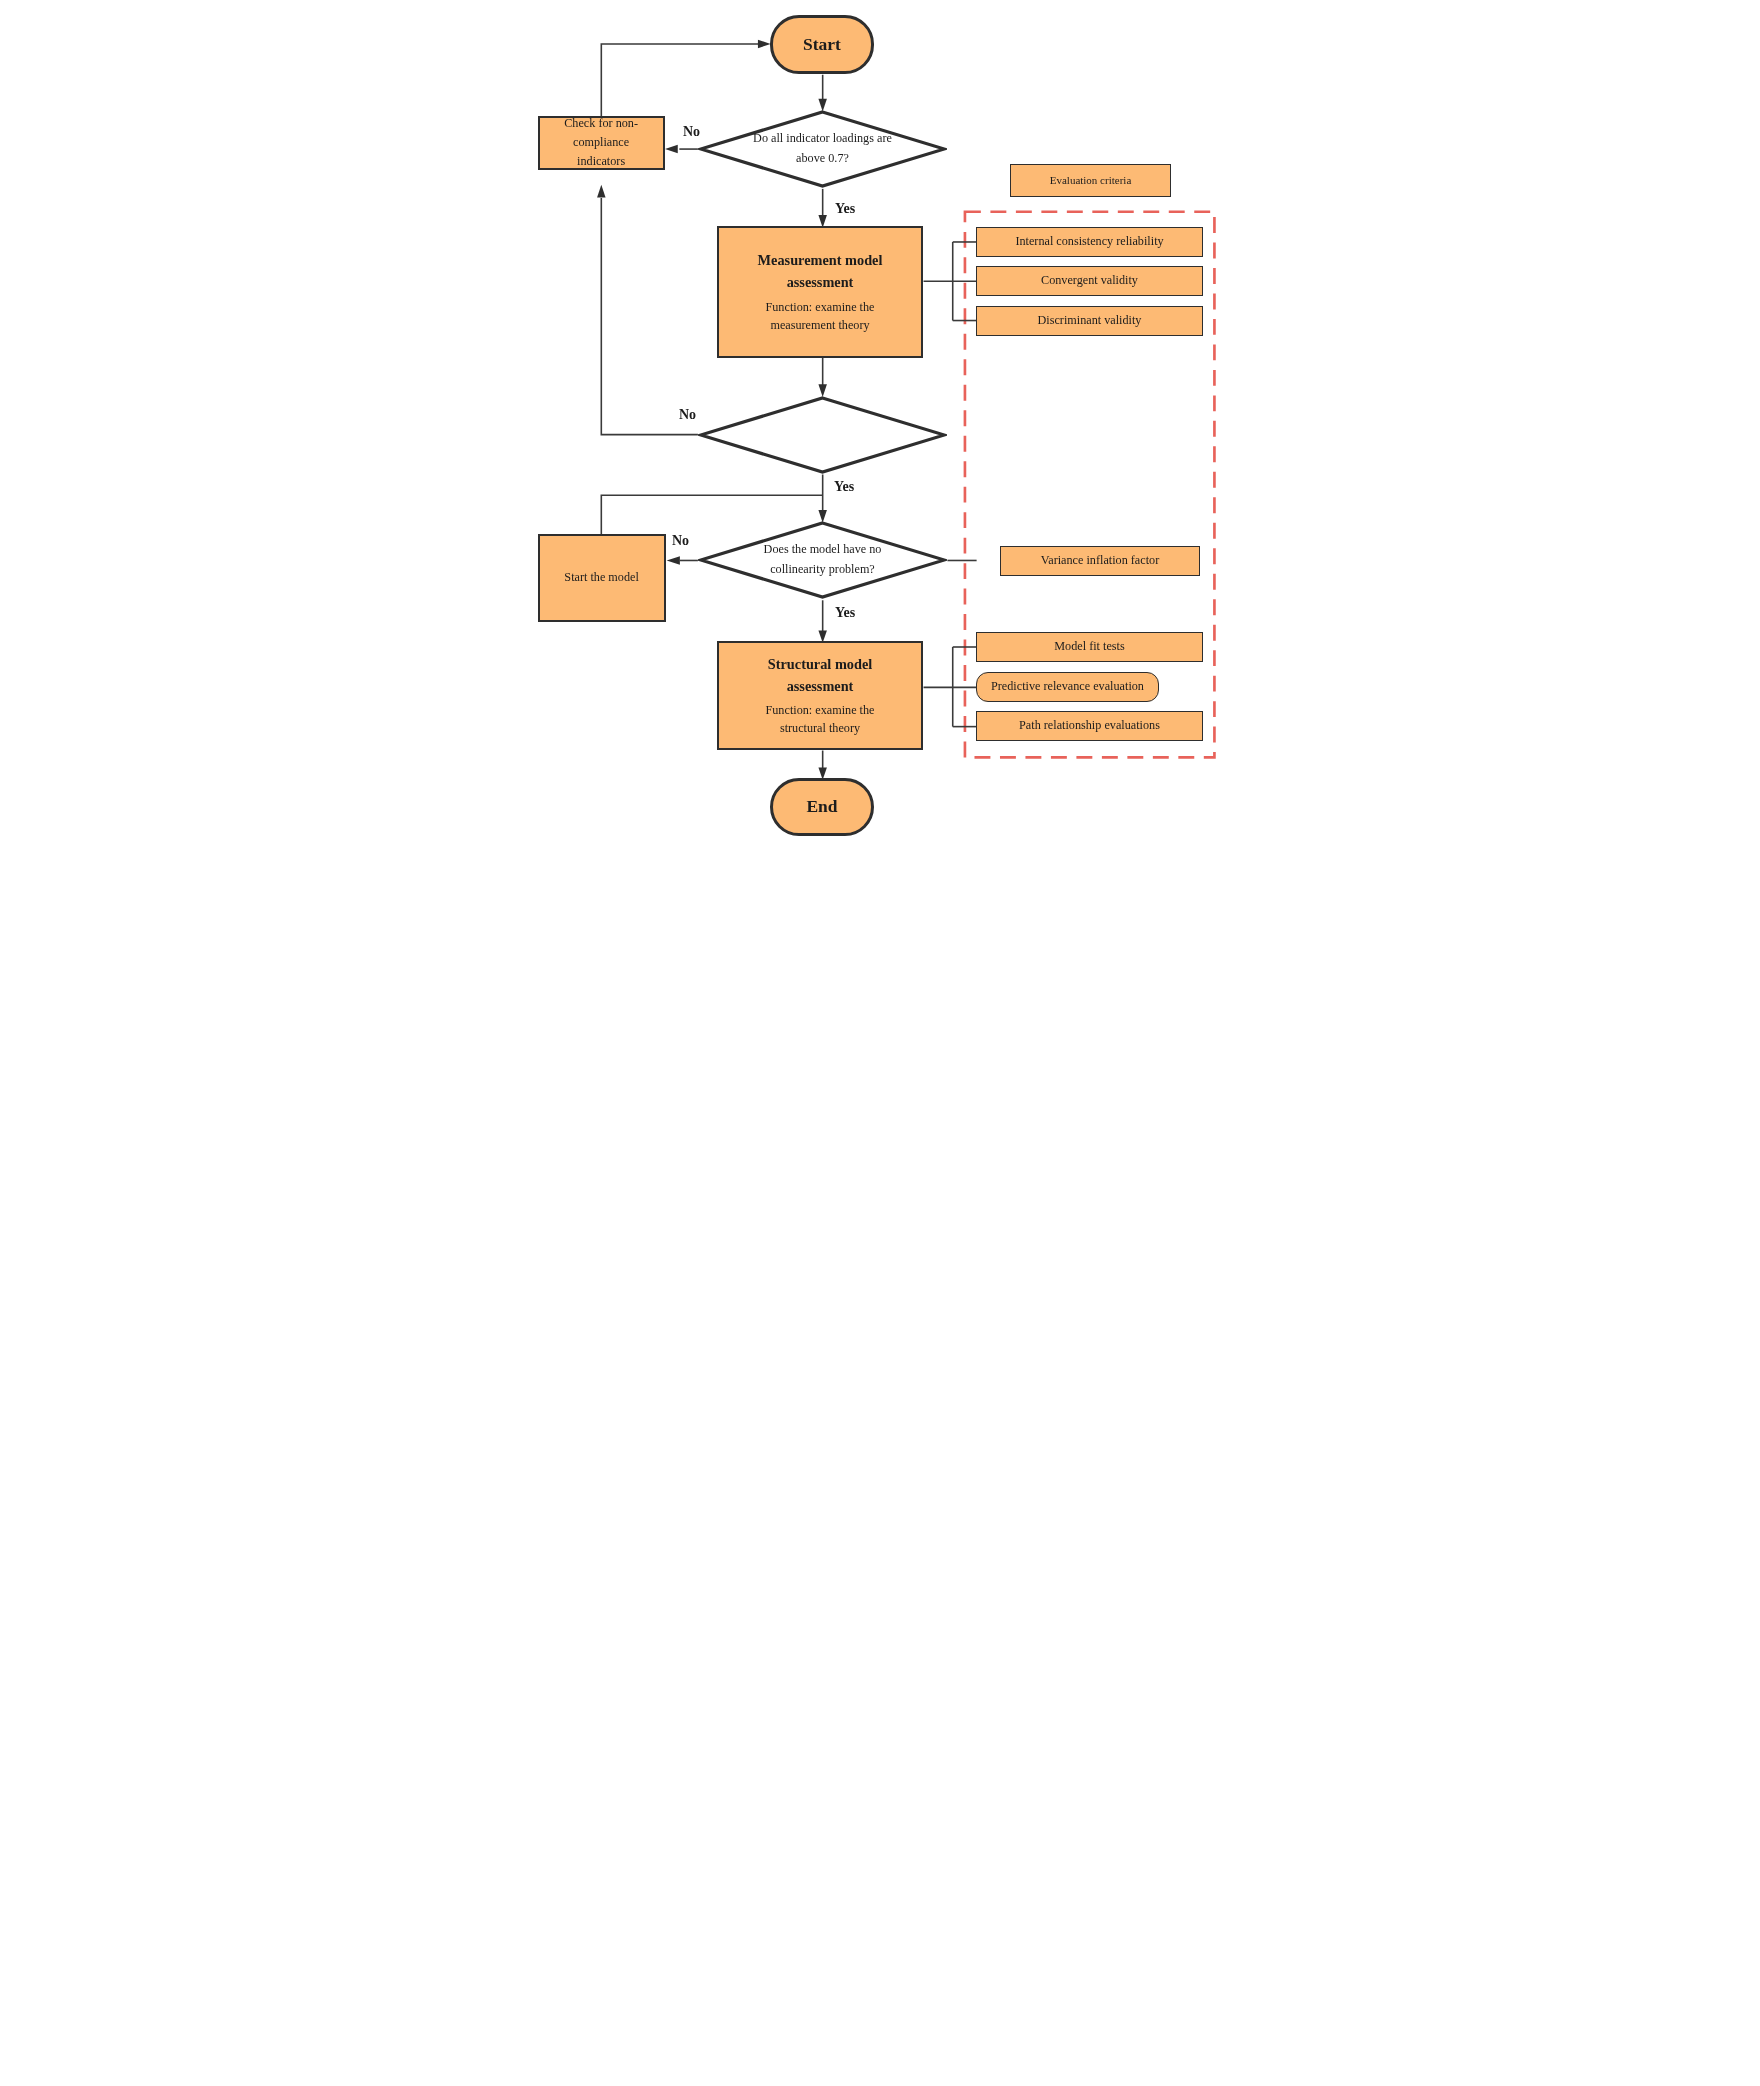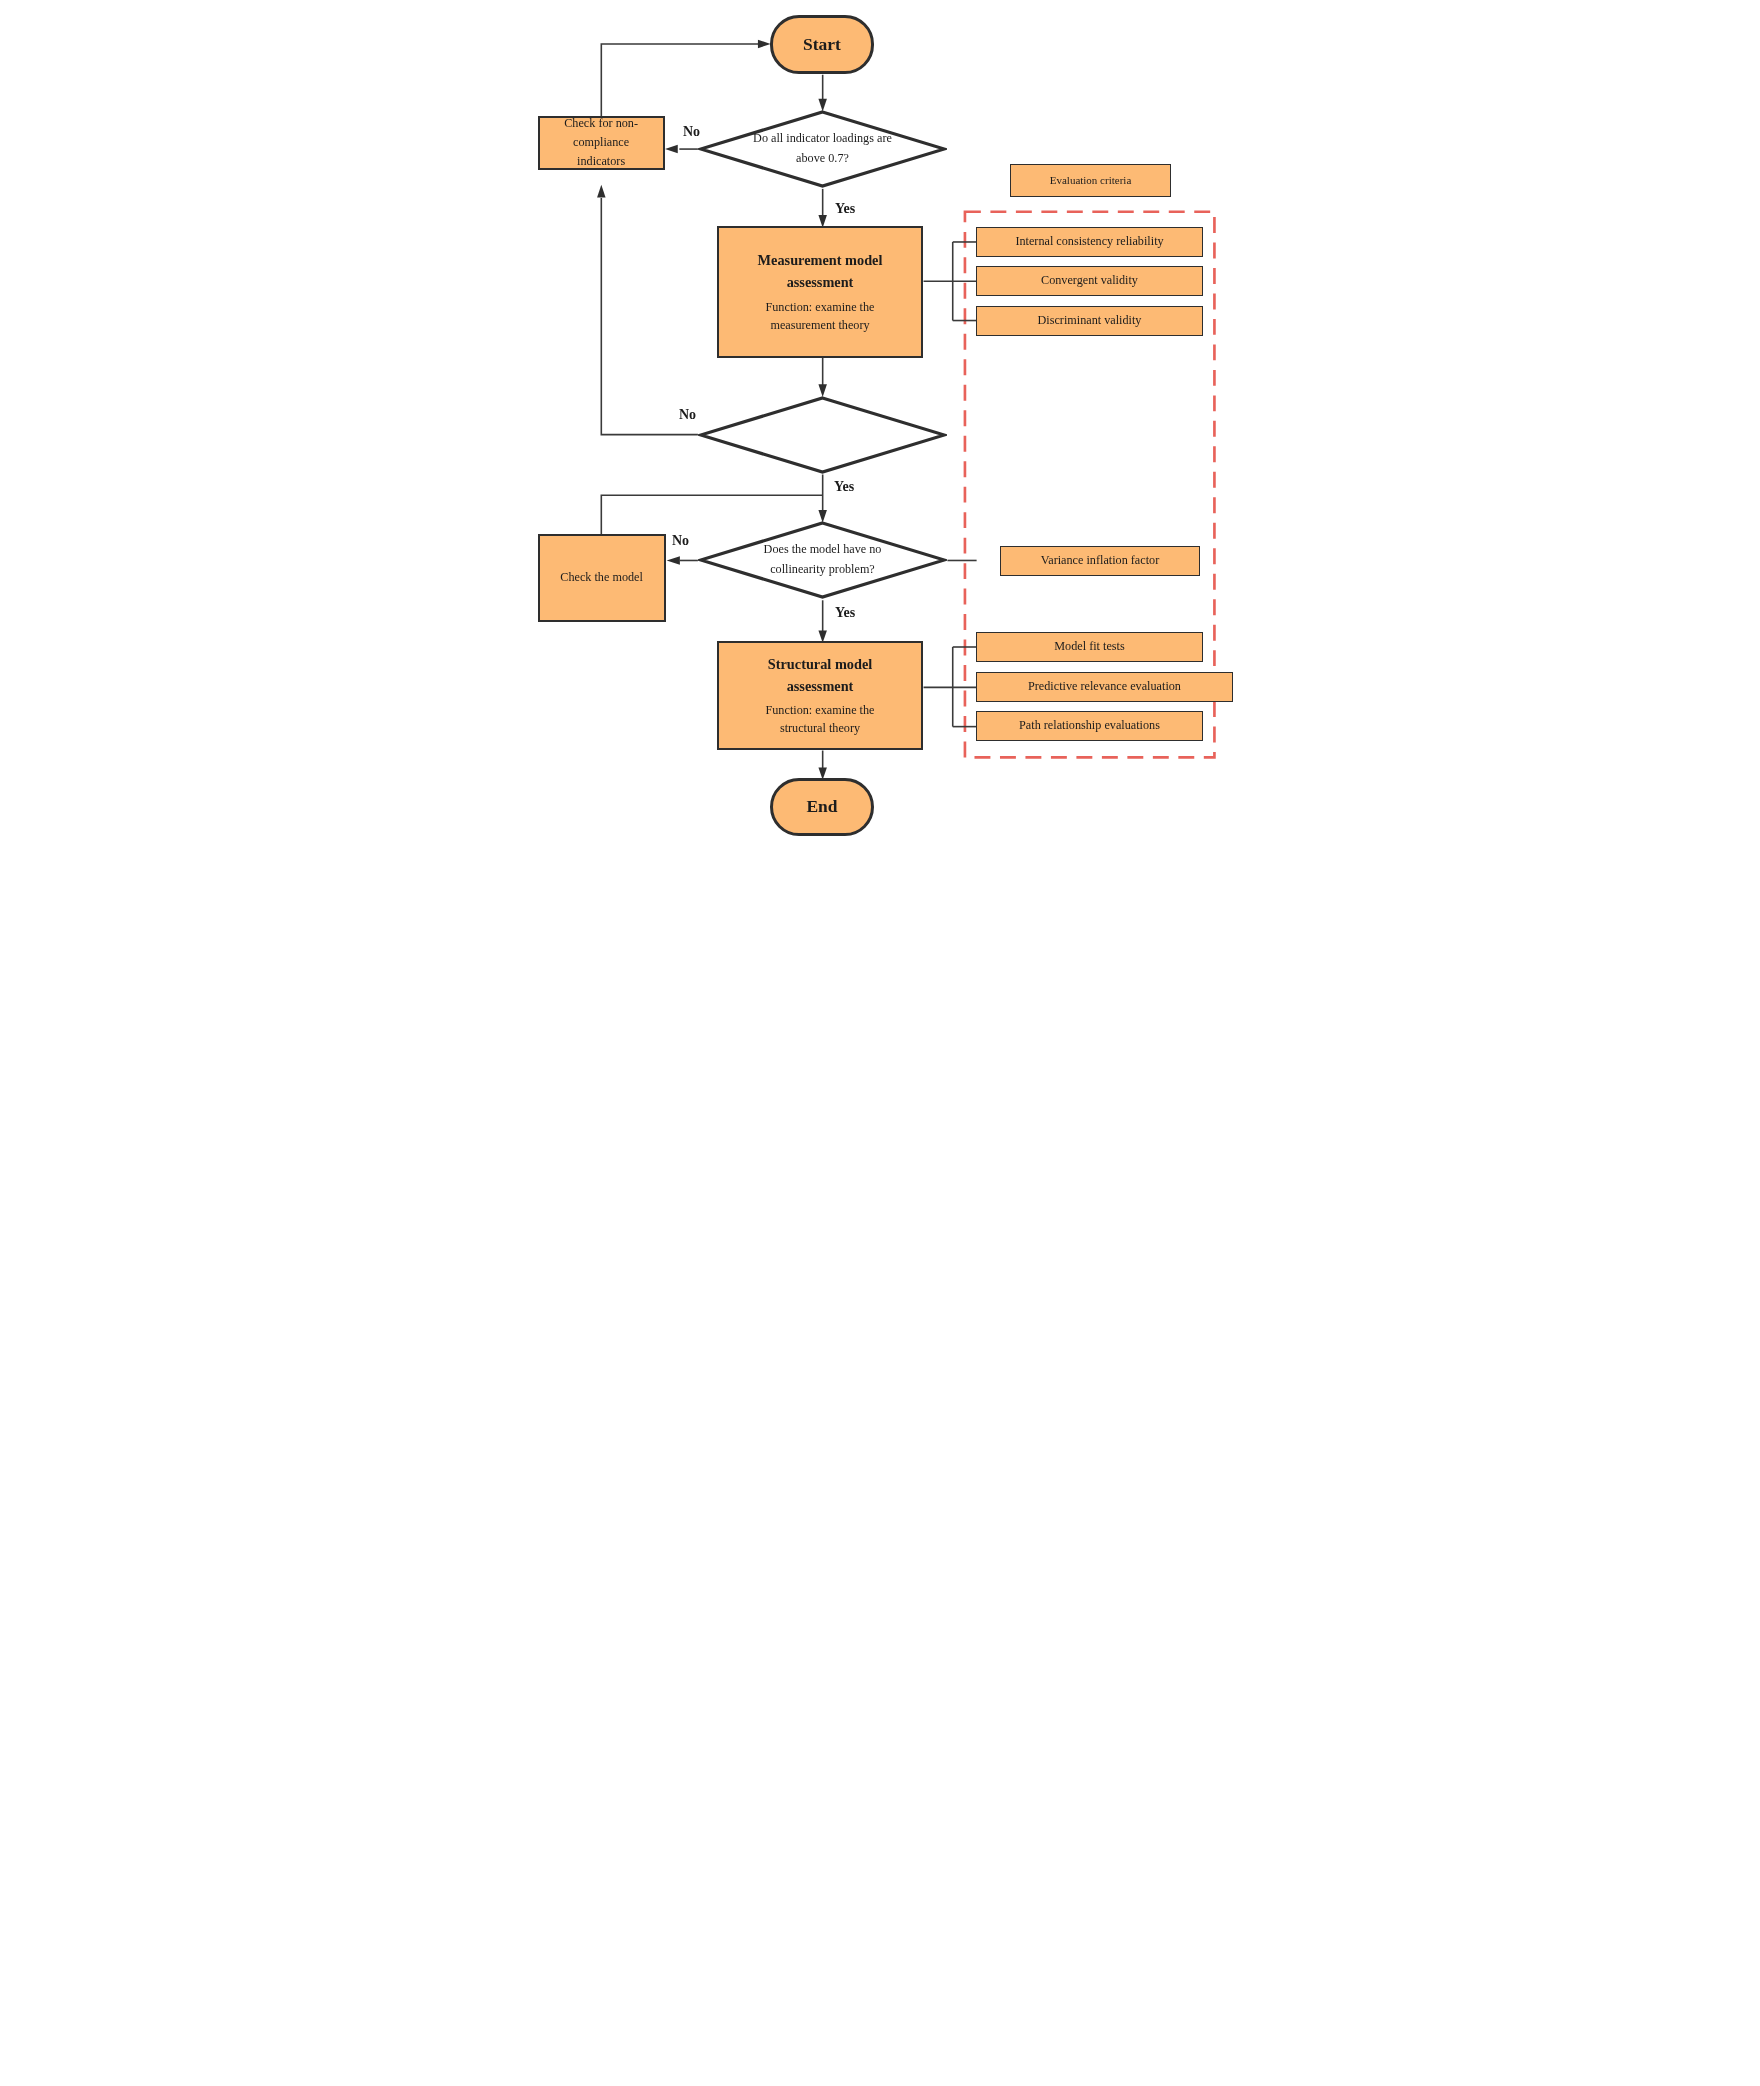--- a/index.html
+++ b/index.html
@@ -106,21 +106,21 @@
     </div>
 
     <div class="node assessment" style="left:189px;top:216px;width:206px;height:132px;">
       <div class="box-title">Measurement model
 assessment</div>
       <div class="box-sub">Function: examine the
 measurement theory</div>
     </div>
 
     <div class="node process-thick" style="left:9.6px;top:524px;width:128px;height:88px;">
-      <span>Check the model</span>
+      <span>Start the model</span>
     </div>
 
     <div class="node assessment" style="left:189px;top:631px;width:206px;height:109px;">
       <div class="box-title">Structural model
 assessment</div>
       <div class="box-sub">Function: examine the
 structural theory</div>
     </div>
 
     <div class="node eval-header" style="left:482px;top:154px;width:161px;height:33px;">
@@ -137,21 +137,21 @@
       <span>Discriminant validity</span>
     </div>
 
     <div class="node criteria" style="left:472px;top:536px;width:200px;height:30px;">
       <span>Variance inflation factor</span>
     </div>
 
     <div class="node criteria" style="left:448px;top:622px;width:227px;height:30px;">
       <span>Model fit tests</span>
     </div>
-    <div class="node criteria" style="left:448px;top:662px;width:257px;height:30px;">
+    <div class="node criteria" style="left:448px;top:662px;width:183px;height:30px;border-radius:12px;">
       <span>Predictive relevance evaluation</span>
     </div>
     <div class="node criteria" style="left:448px;top:701px;width:227px;height:30px;">
       <span>Path relationship evaluations</span>
     </div>
 
     <div class="edge-label" style="left:155px;top:114px;">No</div>
     <div class="edge-label" style="left:307px;top:191px;">Yes</div>
     <div class="edge-label" style="left:151px;top:397px;">No</div>
     <div class="edge-label" style="left:306px;top:469px;">Yes</div>

